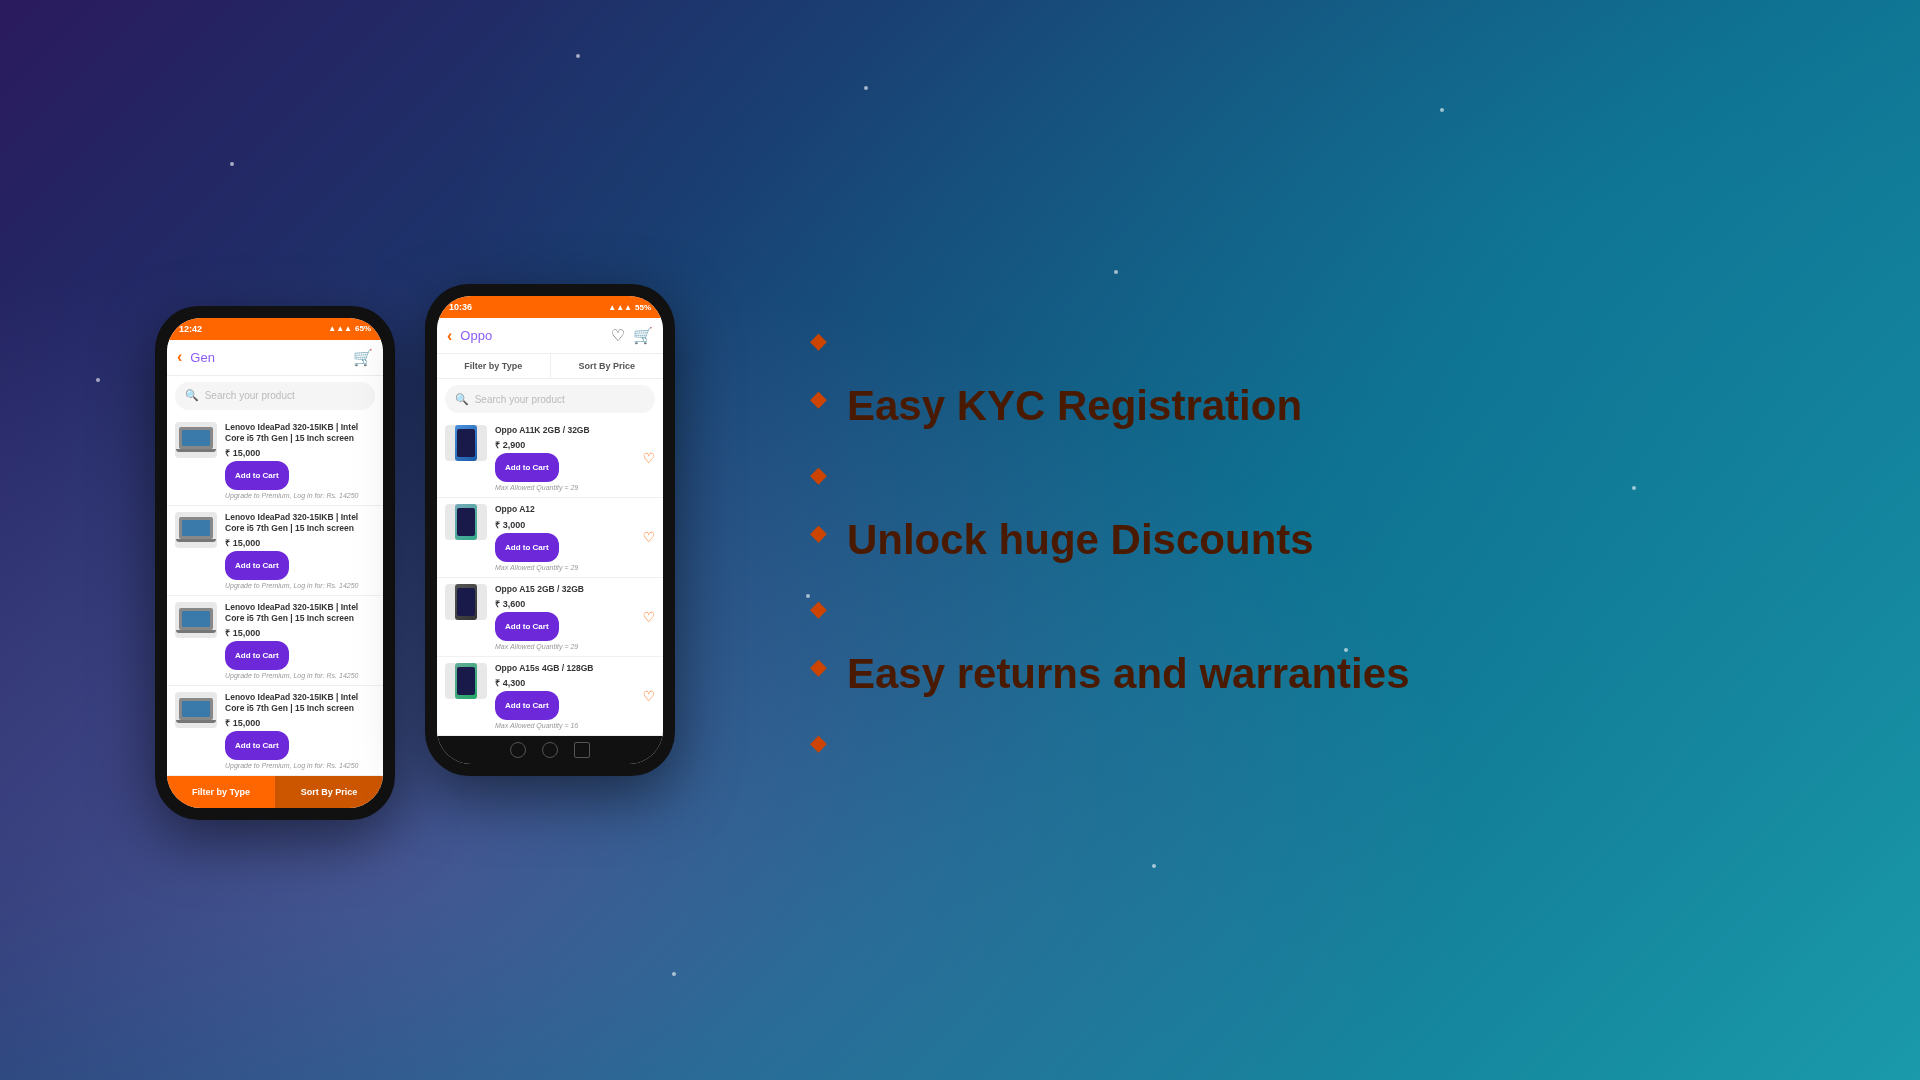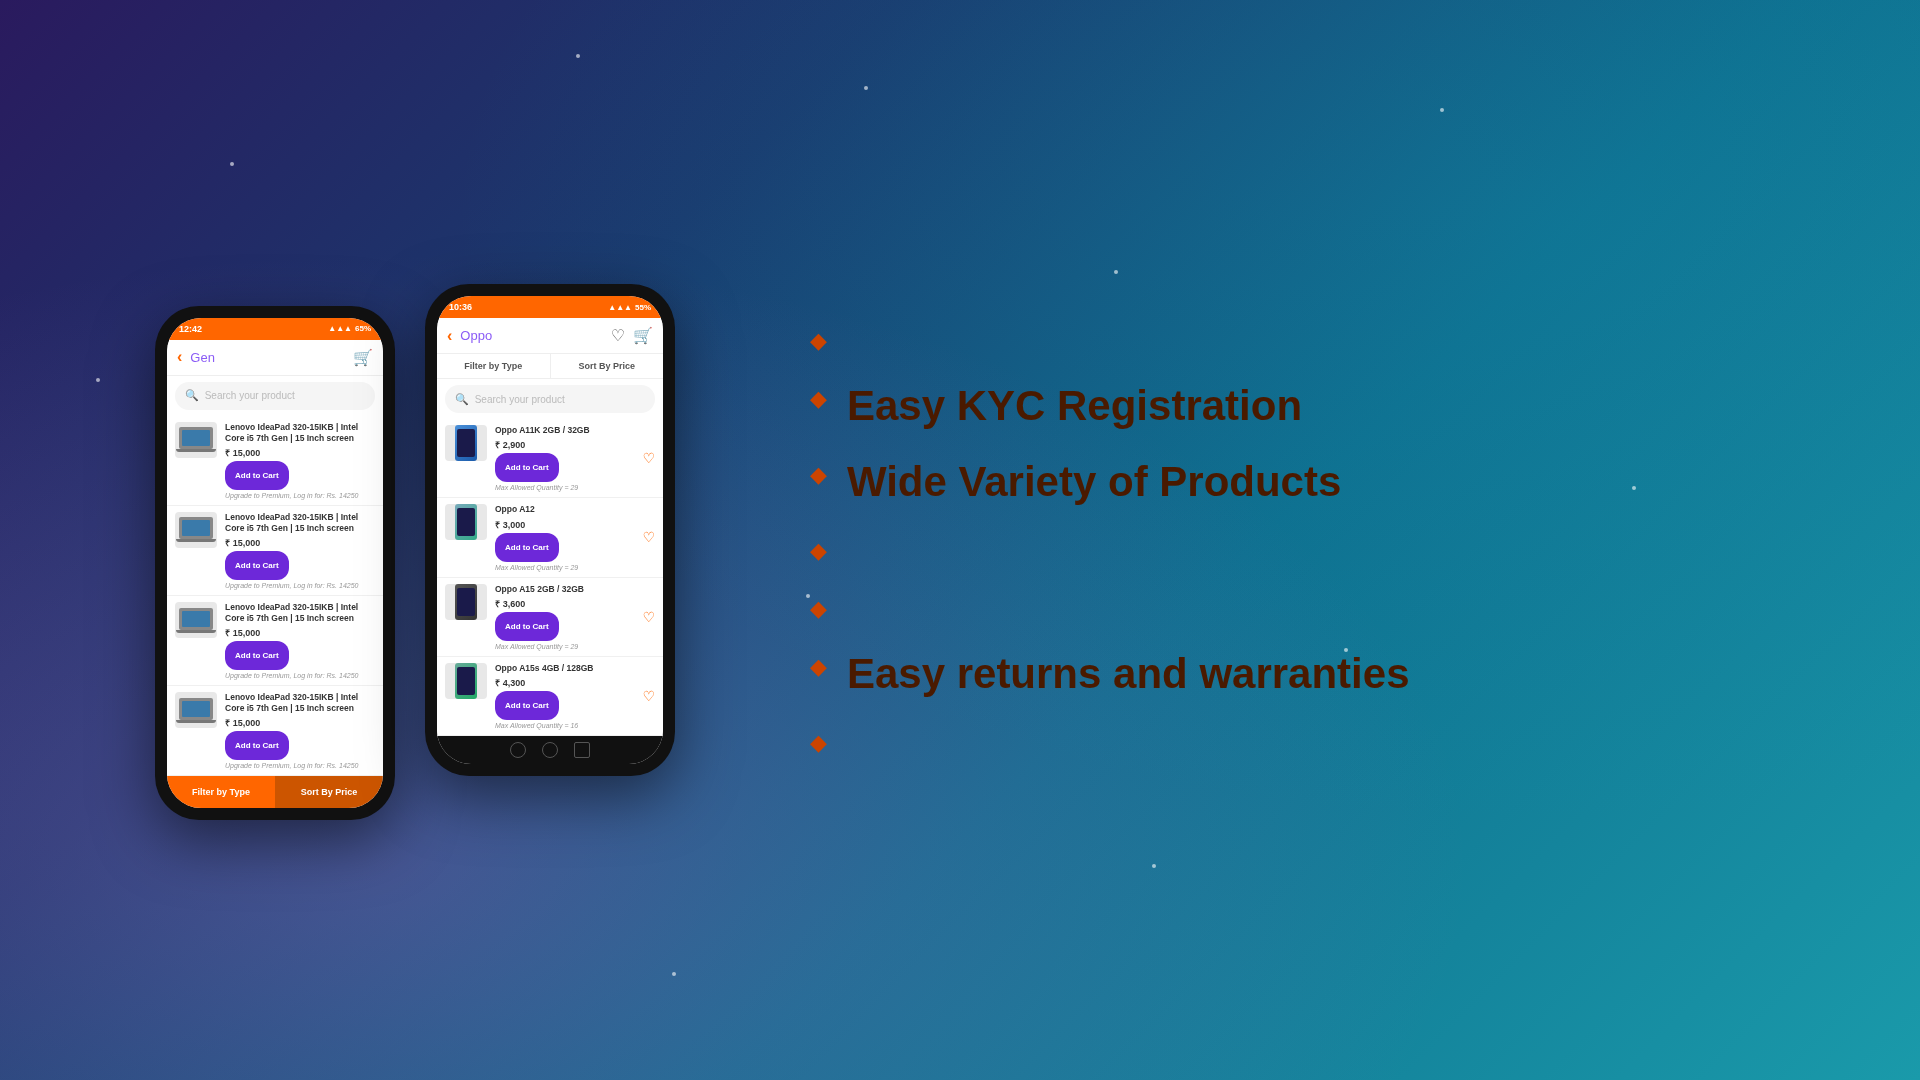--- a/index.html
+++ b/index.html
@@ -636,25 +636,25 @@
       <span class="diamond-bullet">◆</span>
     </div>
 
     <div class="feature-item">
       <span class="diamond-bullet">◆</span>
       <span class="feature-text">Easy KYC Registration</span>
     </div>
 
     <div class="feature-item">
       <span class="diamond-bullet">◆</span>
-      <span class="feature-text">Wide Variety of Products</span>
     </div>
 
     <div class="feature-item">
       <span class="diamond-bullet">◆</span>
+      <span class="feature-text">Unlock huge Discounts</span>
     </div>
 
     <div class="feature-item">
       <span class="diamond-bullet">◆</span>
     </div>
 
     <div class="feature-item">
       <span class="diamond-bullet">◆</span>
       <span class="feature-text">Easy returns and warranties</span>
     </div>

